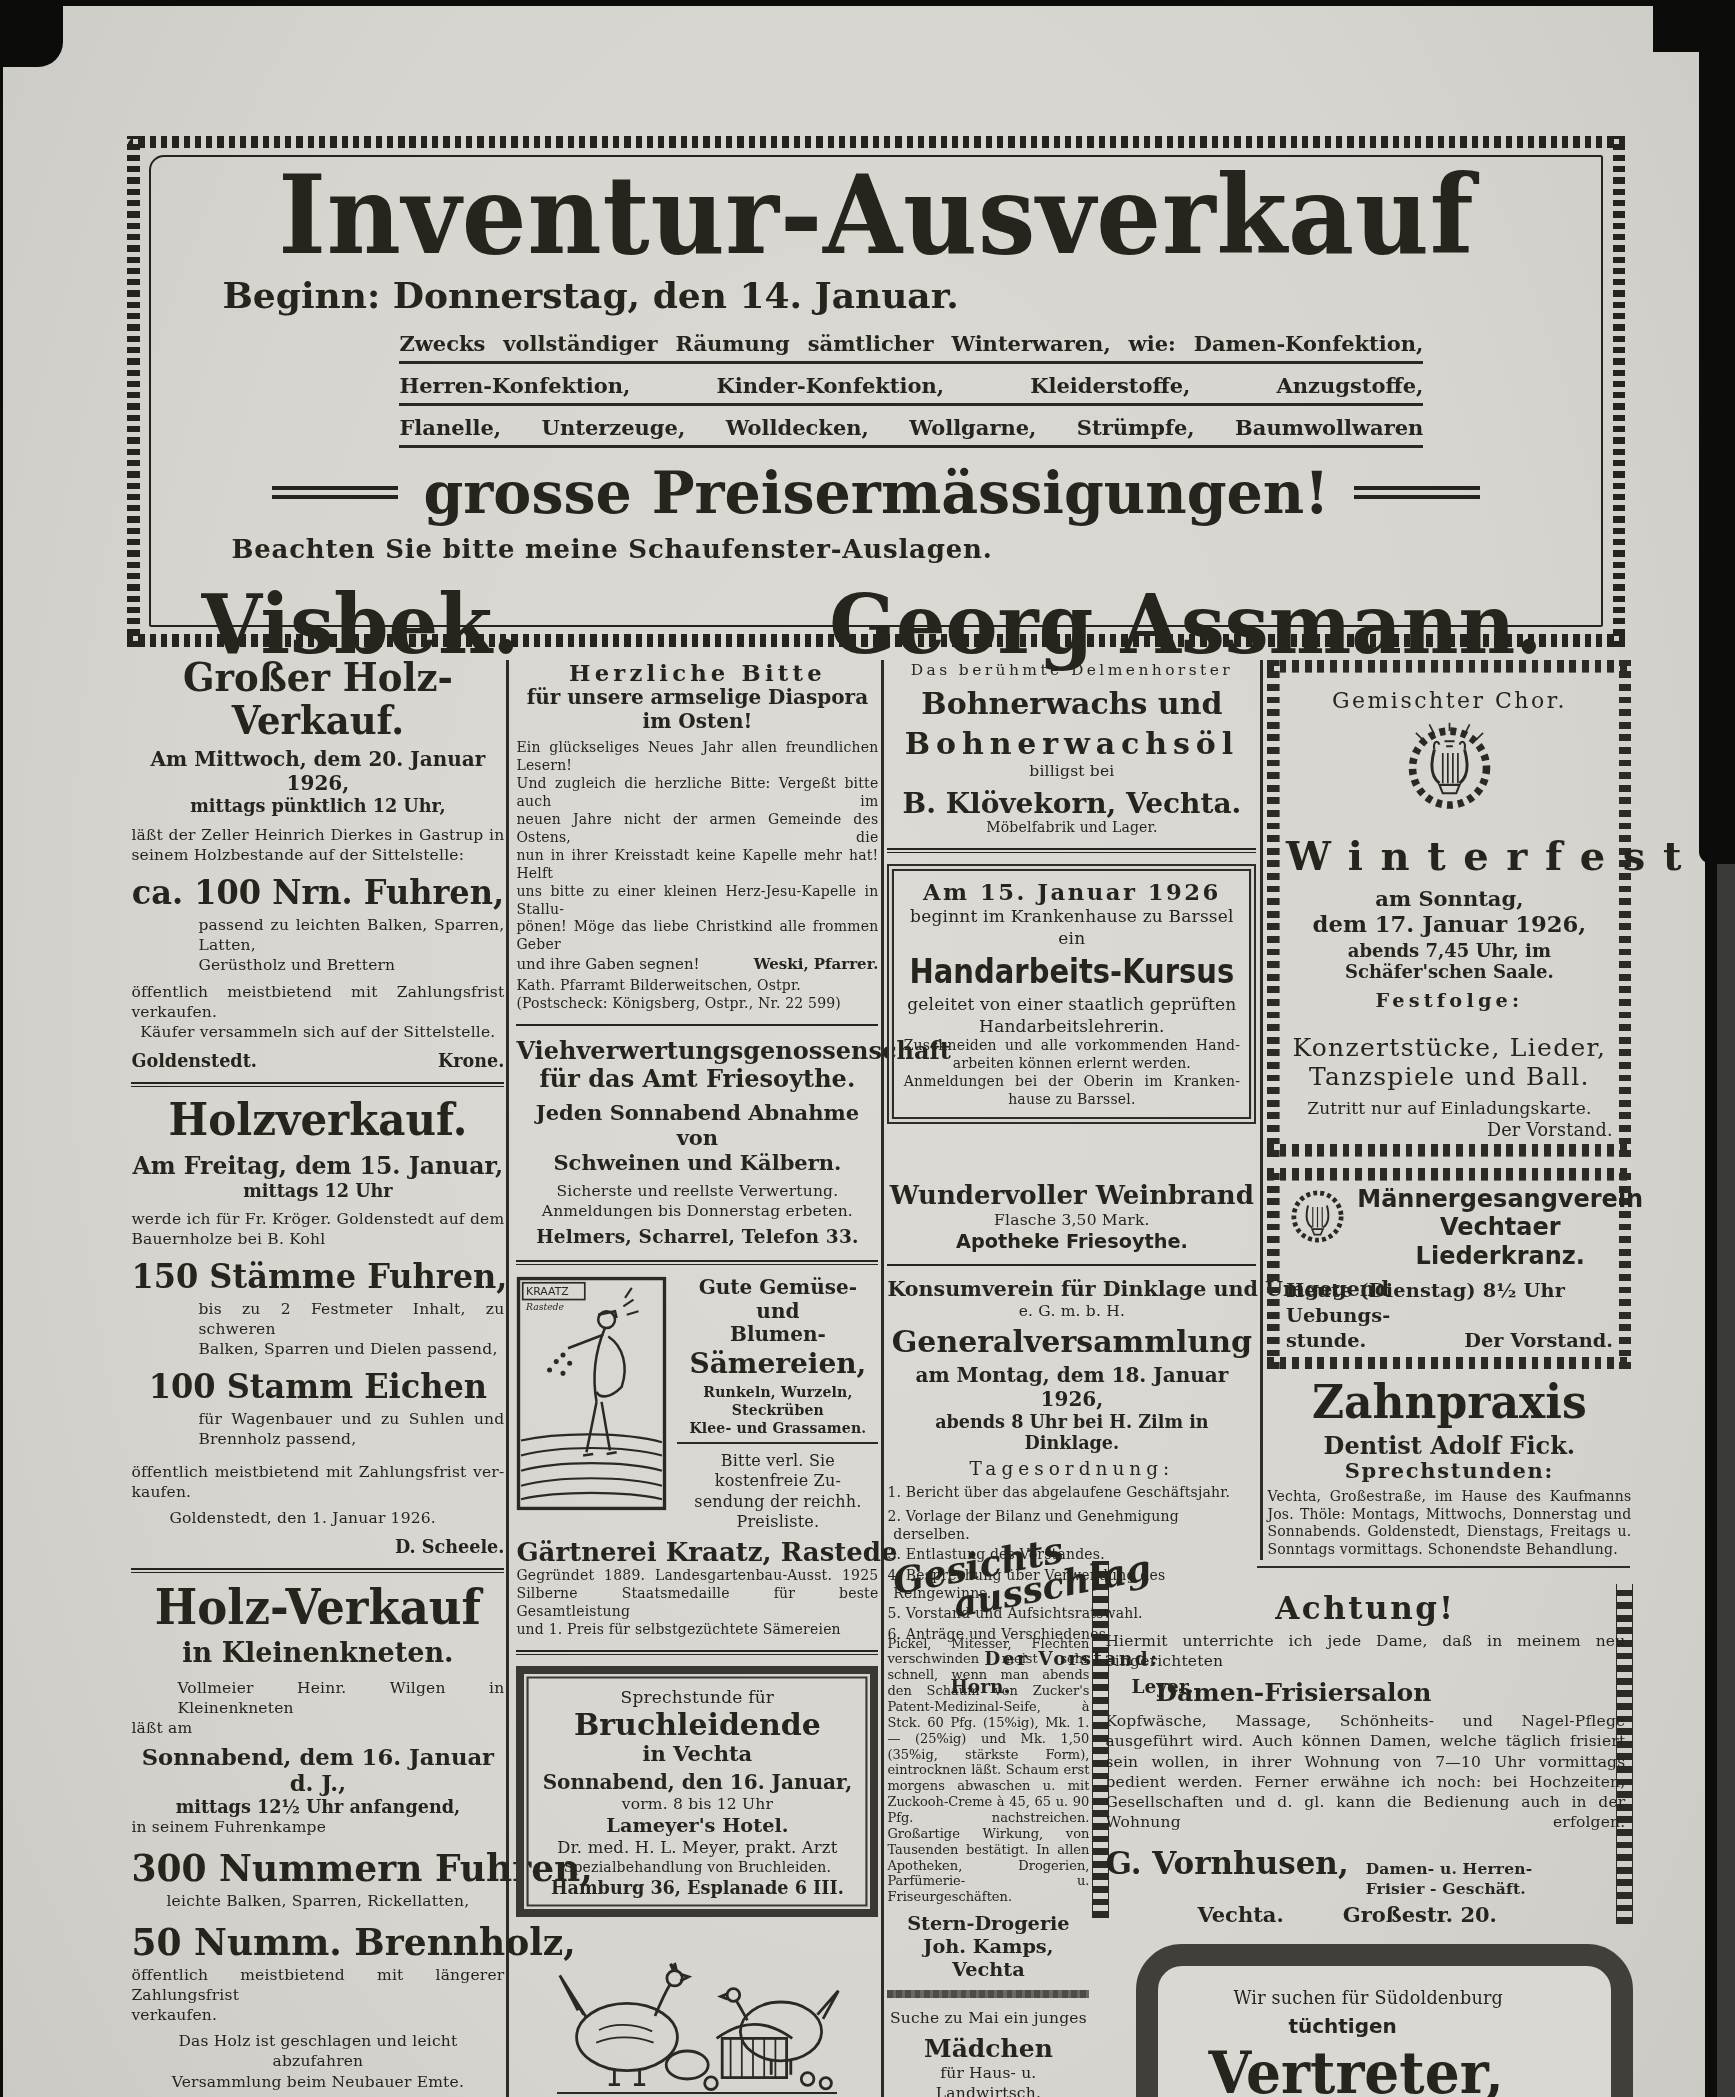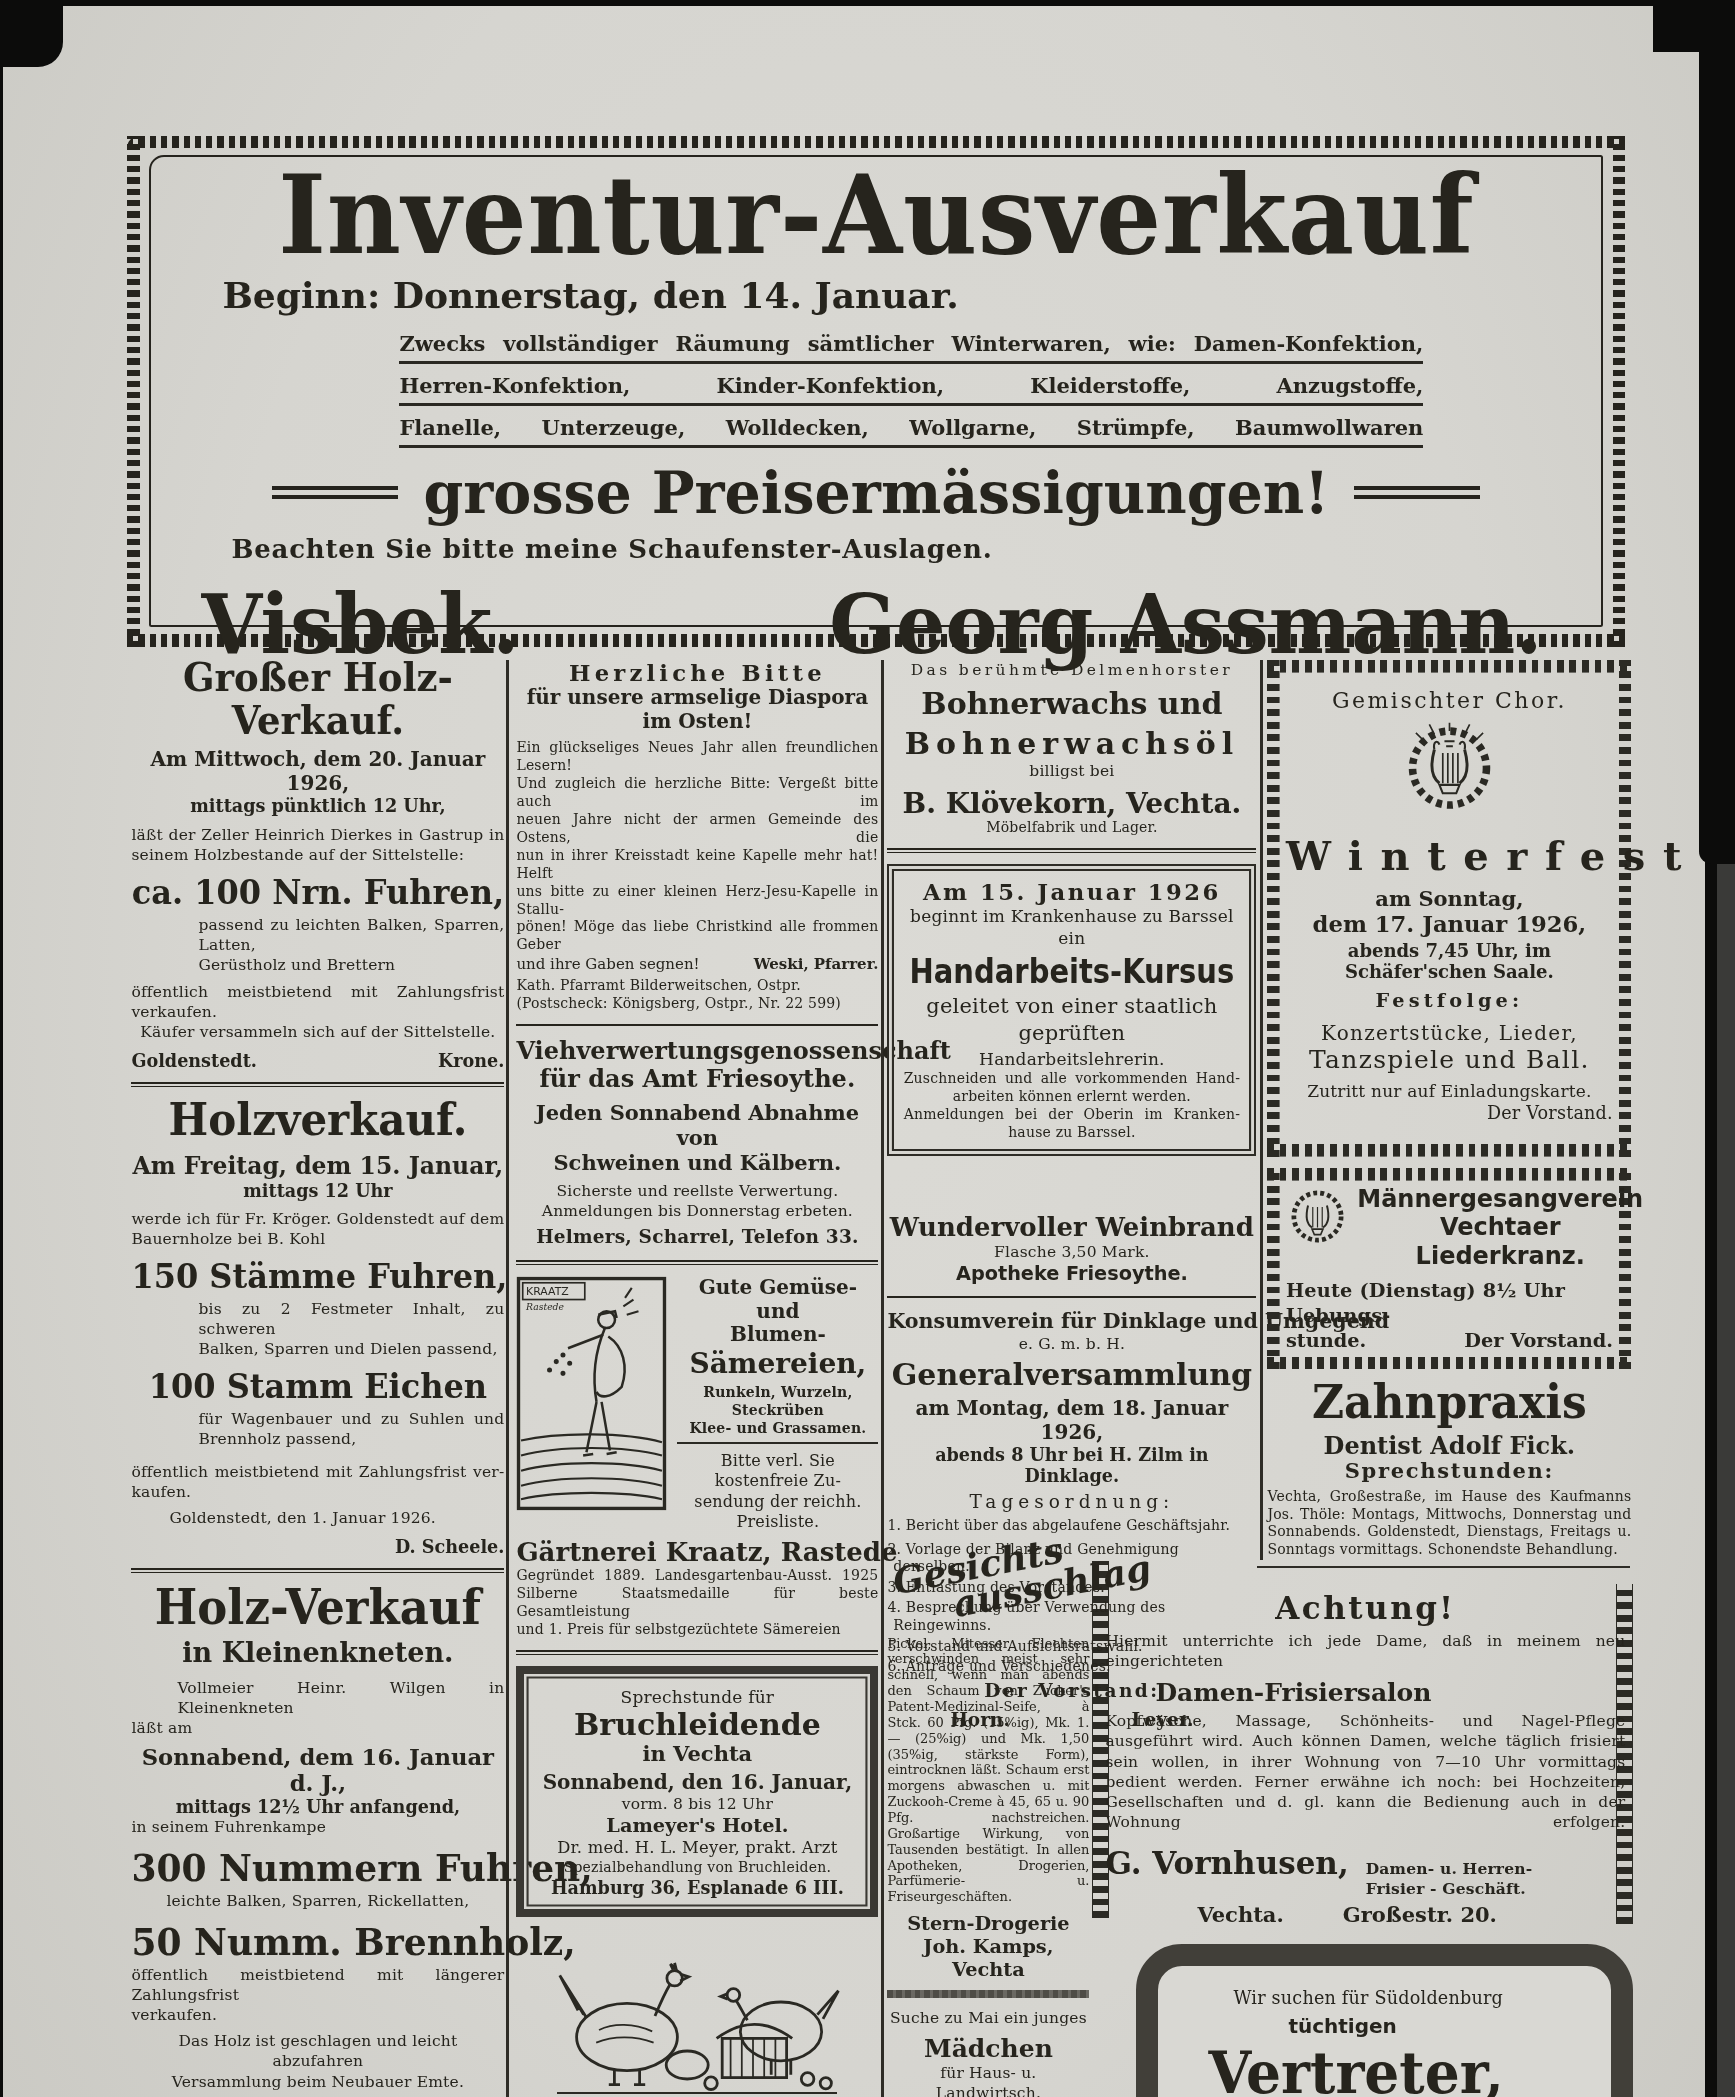--- a/index.html
+++ b/index.html
@@ -313,21 +313,21 @@
       <div class="t-big" style="font-size:30px;letter-spacing:5.9px">Bohnerwachsöl</div>
       <div class="ln c">billigst bei</div>
       <div class="t-big" style="font-size:28px">B. Klövekorn, Vechta.</div>
       <div class="ln c sm">Möbelfabrik und Lager.</div>
     </section>
     <div class="sep"></div>
     <section class="box-thin">
       <div class="c b" style="font-size:22.7px;letter-spacing:2.5px">Am 15. Januar 1926</div>
       <div class="ln c" style="font-size:17px">beginnt im Krankenhause zu Barssel ein</div>
       <div class="c b" style="font-family:'DejaVu Sans','Liberation Sans',sans-serif;font-size:29px;margin:5px 0;transform:scaleY(1.15);white-space:nowrap">Handarbeits-Kursus</div>
-      <div class="ln c" style="font-size:21px">geleitet von einer staatlich geprüften</div>
+      <div class="ln c" style="font-size:17px">geleitet von einer staatlich geprüften</div>
       <div class="ln c" style="font-size:17px">Handarbeitslehrerin.</div>
       <div class="ln j sm">Zuschneiden und alle vorkommenden Hand-</div>
       <div class="ln c sm">arbeiten können erlernt werden.</div>
       <div class="ln j sm">Anmeldungen bei der Oberin im Kranken-</div>
       <div class="ln c sm">hause zu Barssel.</div>
     </section>
     <div style="height:50px"></div>
     <section>
       <div class="t-big" style="font-size:26px">Wundervoller Weinbrand</div>
       <div class="ln c">Flasche 3,50 Mark.</div>
@@ -392,21 +392,21 @@
             <path d="M56,36 L64,36 M54,30 L66,30" stroke-width="2.5"></path>
             <path d="M20,20 L28,28 M100,20 L92,28 M60,8 L60,18 M36,10 L42,22 M84,10 L78,22" stroke-width="2"></path>
           </g>
         </svg>
       </div>
       <div class="winter-title">Winterfest</div>
       <div class="c b" style="font-size:21px">am Sonntag,</div>
       <div class="c b" style="font-size:22.7px">dem 17. Januar 1926,</div>
       <div class="c b" style="font-size:18px;margin-top:2.5px">abends 7,45 Uhr, im Schäfer'schen Saale.</div>
       <div class="c b" style="font-size:19.3px;letter-spacing:4.2px;margin-top:6.7px">Festfolge:</div>
-      <div class="c" style="font-size:20px;letter-spacing:1.3px;margin-top:9px">Konzertstücke, Lieder,</div>
+      <div class="c" style="font-size:25px;letter-spacing:1.3px;margin-top:21px">Konzertstücke, Lieder,</div>
       <div class="c" style="font-size:25px;letter-spacing:1.3px">Tanzspiele und Ball.</div>
       <div class="ln c" style="margin-top:6.7px;font-size:17px">Zutritt nur auf Einladungskarte.</div>
       <div class="ln" style="text-align:right;font-size:17.6px">Der Vorstand.</div>
     </section>
     <div style="height:11.7px"></div>
     <section class="orn-frame" style="padding:17px 18.5px">
       <div style="display:flex;gap:8.4px;align-items:flex-start">
         <div>
           <svg width="63" height="63" viewBox="0 0 80 80">
             <g stroke="#2a2923" fill="none">

